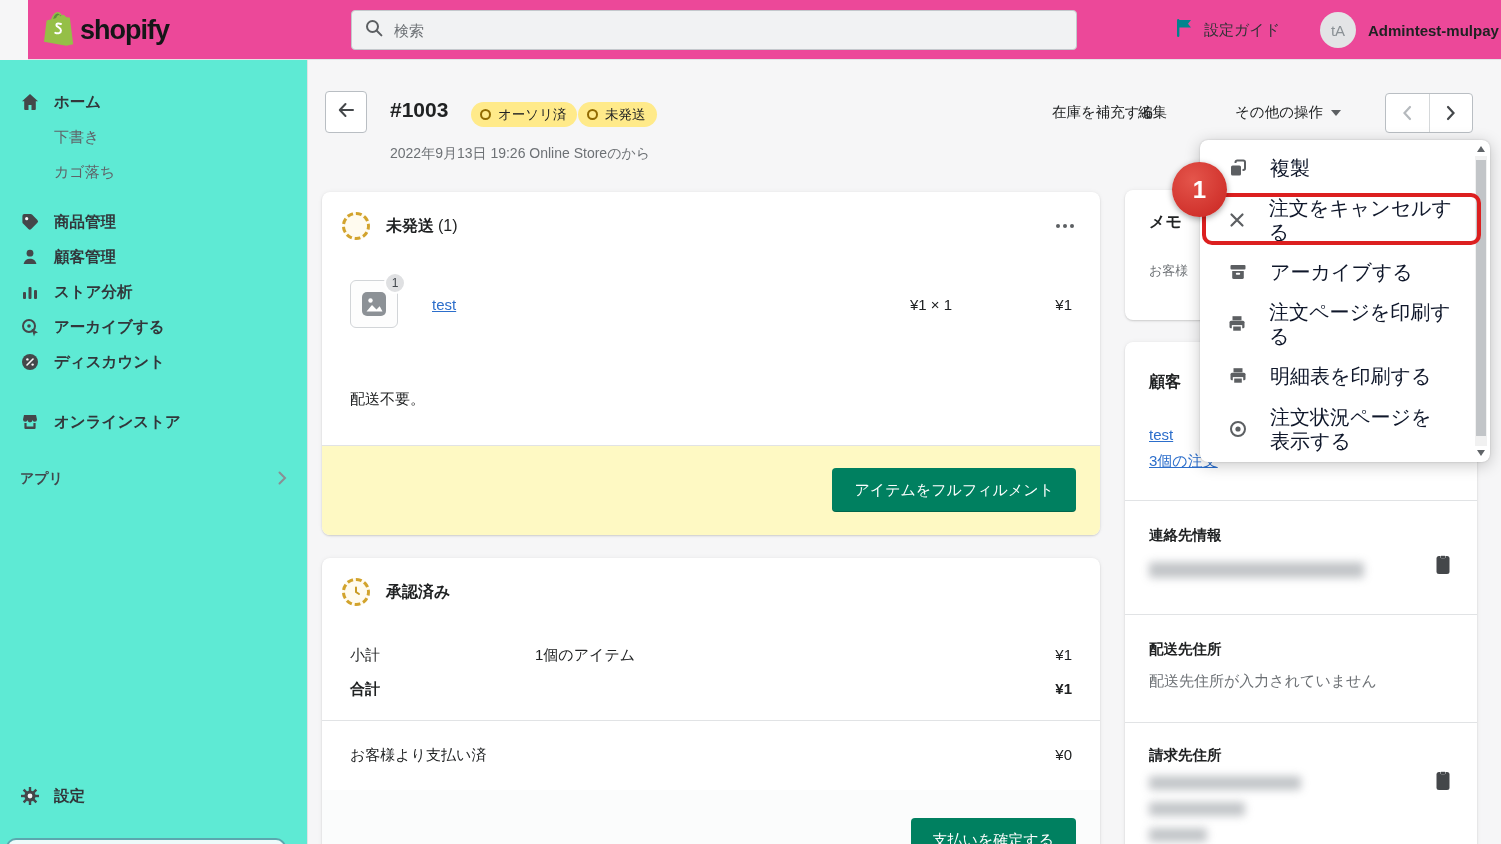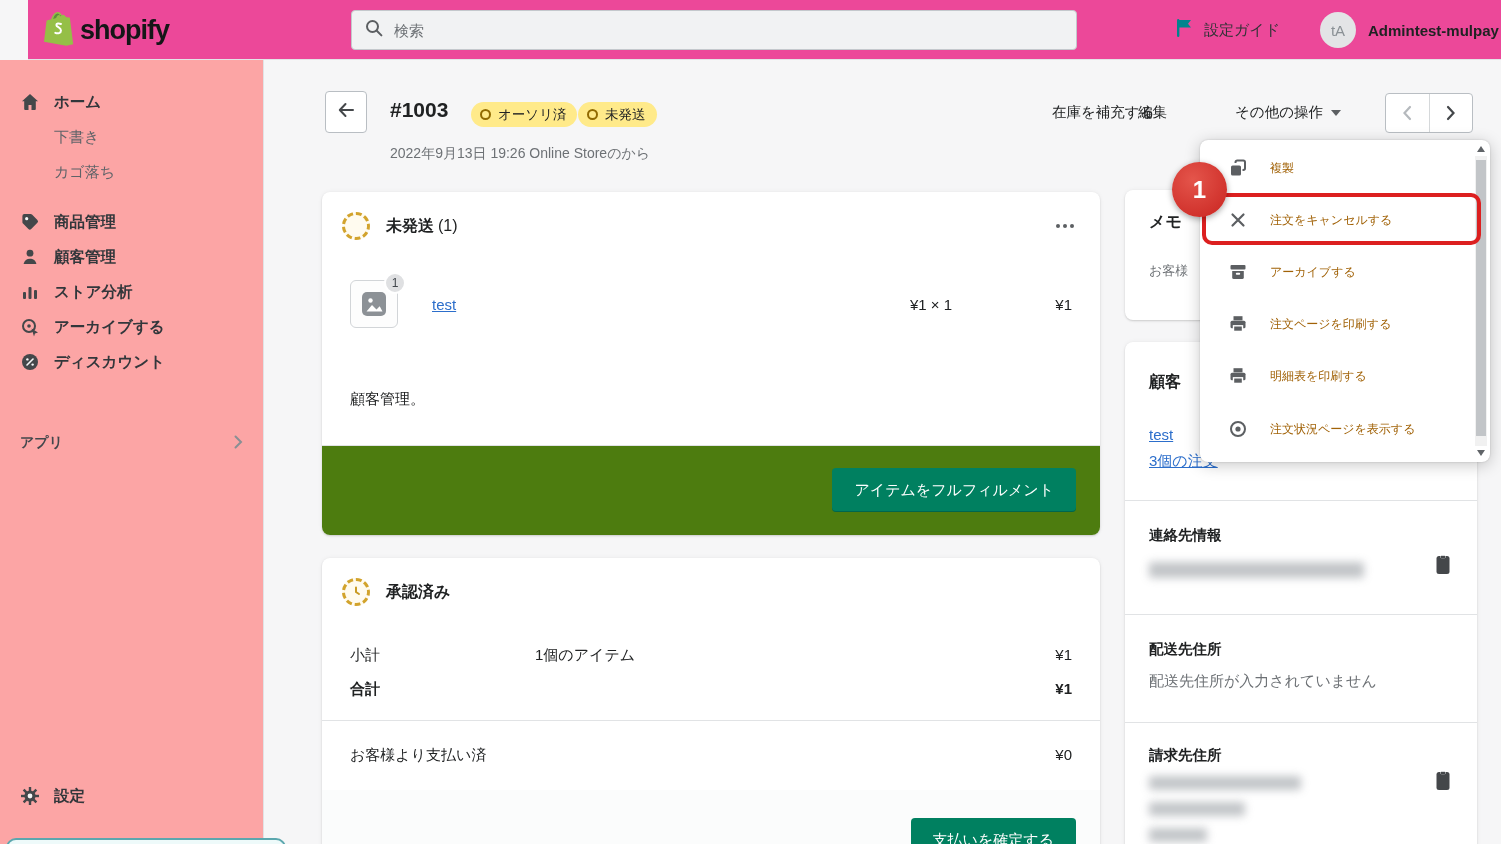--- a/index.html
+++ b/index.html
@@ -14,21 +14,21 @@
   .searchbox { position:absolute; left:323px; top:10px; width:726px; height:40px; background:#f1f2f3; border:1px solid #c4c8cc; border-radius:4px; display:flex; align-items:center; padding:0 12px; gap:10px; }
   .searchbox input { border:none; outline:none; background:transparent; font-size:15px; color:#202223; width:100%; font-family:inherit; }
   .searchbox input::placeholder { color:#6d7175; }
   .guide-btn { position:absolute; left:1146px; top:14px; display:flex; align-items:center; gap:10px; height:32px; cursor:pointer; }
   .guide-label { font-size:15px; color:#303336; }
   .account { position:absolute; left:1292px; top:12px; display:flex; align-items:center; gap:12px; cursor:pointer; }
   .avatar { width:36px; height:36px; border-radius:50%; background:#e3e4e6; color:#8a9095; font-size:15px; display:flex; align-items:center; justify-content:center; }
   .account-name { font-size:15px; font-weight:700; color:#202223; }
 
   
-  .sidebar { position:absolute; left:0; top:60px; width:264px; height:784px; background:#fca5a5; border-right:1px solid #e1e3e5; padding-top:24px; z-index:5; }
+  .sidebar { position:absolute; left:0; top:60px; width:308px; height:784px; background:#5eead4; border-right:1px solid #e1e3e5; padding-top:24px; z-index:5; }
   .nav-item { height:34px; margin:1px 8px; padding:0 12px; border-radius:6px; display:flex; align-items:center; gap:14px; font-size:15.5px; font-weight:600; color:#32373b; cursor:pointer; }
   .nav-item .ico { width:20px; height:20px; flex:0 0 20px; display:flex; align-items:center; justify-content:center; }
   .nav-item.selected { background:#f0f1f2; color:#007b5c; }
   .nav-item.selected .lbl { color:#007b5c; }
   .nav-sub { height:34px; margin:1px 8px; padding:0 12px 0 46px; display:flex; align-items:center; font-size:15px; font-weight:500; color:#5f6368; border-radius:6px; cursor:pointer; }
   .nav-gap14 { height:14px; } .nav-gap24 { height:24px; }
   .nav-badge { margin-left:auto; background:#e4e5e7; border-radius:10px; min-width:26px; height:21px; display:flex; align-items:center; justify-content:center; font-size:12.5px; font-weight:500; color:#202223; padding:0 8px; }
   .nav-section { height:30px; margin:0 8px; padding:0 12px; display:flex; align-items:center; font-size:14px; font-weight:700; color:#42474c; cursor:pointer; }
   .nav-section .chev { margin-left:auto; }
   .nav-settings { position:absolute; left:0; right:0; top:718px; }
@@ -59,21 +59,21 @@
 
   .fulfill-card { left:322px; top:192px; width:778px; height:343px; }
   .prod-row { position:absolute; left:28px; right:28px; top:88px; display:flex; align-items:center; }
   .thumb { position:relative; width:48px; height:48px; border:1px solid #d2d5d8; border-radius:6px; background:#fdfdfd; display:flex; align-items:center; justify-content:center; }
   .qty-badge { position:absolute; right:-9px; top:-9px; width:22px; height:22px; background:#dfe0e2; border:2px solid #fff; border-radius:50%; font-size:12px; color:#42474c; display:flex; align-items:center; justify-content:center; }
   .prod-name { margin-left:34px; font-size:15px; color:#2c6ecb; text-decoration:underline; cursor:pointer; }
   .prod-calc { margin-left:auto; width:150px; text-align:right; font-size:15px; }
   .prod-total { width:120px; text-align:right; font-size:15px; }
   .ship-note { position:absolute; left:28px; top:198px; font-size:15px; }
   .card-divider { position:absolute; left:0; right:0; height:1px; background:#e1e3e5; }
-  .fulfill-foot { position:absolute; left:0; right:0; top:254px; bottom:0; background:#4d7c0f; border-radius:0 0 8px 8px; }
+  .fulfill-foot { position:absolute; left:0; right:0; top:254px; bottom:0; background:#fef9c3; border-radius:0 0 8px 8px; }
   .btn-green { position:absolute; background:#008060; color:#fff; font-size:15px; font-weight:500; border:none; border-radius:4px; height:44px; padding:0 22px; cursor:pointer; font-family:inherit; box-shadow:inset 0 -1px 0 rgba(0,0,0,.2); }
 
   .pay-card { left:322px; top:558px; width:778px; height:300px; }
   .pay-row { position:absolute; left:28px; right:28px; display:flex; font-size:15px; }
   .pay-detail { position:absolute; left:185px; }
   .pay-amt { margin-left:auto; }
   .bold { font-weight:700; }
   .pay-foot { position:absolute; left:0; right:0; top:232px; bottom:0; background:#fbfcfc; }
 
   
@@ -84,21 +84,21 @@
   .link { font-size:15px; color:#2c6ecb; text-decoration:underline; cursor:pointer; position:absolute; left:24px; }
   .sub-head { position:absolute; left:24px; font-size:14.5px; font-weight:700; color:#202223; }
   .muted { position:absolute; left:24px; font-size:15px; color:#6d7175; }
   .blur-line { position:absolute; left:24px; background:#aeb2b6; border-radius:3px; filter:blur(4px); opacity:.75; }
   .clip-btn { position:absolute; right:24px; cursor:pointer; }
 
   
   .menu { position:absolute; left:1200px; top:140px; width:290px; height:322px; background:#fff; border-radius:8px; box-shadow:0 3px 16px rgba(0,0,0,.22),0 0 2px rgba(0,0,0,.18); z-index:10; }
   .menu-item { position:absolute; left:0; width:262px; padding-left:26px; display:flex; align-items:center; cursor:pointer; }
   .menu-item .mi-ico { width:24px; display:flex; justify-content:center; }
-  .menu-item .mi-lbl { margin-left:20px; font-size:12px; color:#a16207; line-height:24px; }
+  .menu-item .mi-lbl { margin-left:20px; font-size:20px; color:#0f172a; line-height:24px; }
   .mi-0 { top:4px;   height:48px; }
   .mi-1 { top:56px;  height:48px; }
   .mi-2 { top:108px; height:48px; }
   .mi-3 { top:160px; height:48px; }
   .mi-4 { top:212px; height:48px; }
   .mi-5 { top:258px; height:62px; }
   .mi-5 .mi-lbl { width:180px; }
   .menu-scroll { position:absolute; right:1px; top:2px; bottom:2px; width:16px; }
   .menu-track { position:absolute; left:2px; top:14px; bottom:14px; width:12px; background:#f1f1f1; }
   .menu-thumb { position:absolute; left:3px; top:18px; width:10px; height:276px; background:#c2c5c8; cursor:pointer; }
@@ -222,20 +222,29 @@
           <circle cx="7.4" cy="7.4" r="1.2" fill="#f6f6f7"></circle>
           <circle cx="12.6" cy="12.6" r="1.2" fill="#f6f6f7"></circle>
         </svg>
       </span>
       <span class="lbl">ディスカウント</span>
     </div>
 
     <div class="nav-gap24"></div>
 
 
+    <div class="nav-item">
+      <span class="ico">
+        <svg width="20" height="20" viewBox="0 0 20 20">
+          <path d="M3 7.5 4 3h12l1 4.5a2.3 2.3 0 0 1-2.3 2.3A2.3 2.3 0 0 1 12.4 8a2.4 2.4 0 0 1-4.8 0 2.3 2.3 0 0 1-2.3 1.8A2.3 2.3 0 0 1 3 7.5z" fill="#44474a"></path>
+          <path d="M4.4 11v5a1 1 0 0 0 1 1h9.2a1 1 0 0 0 1-1v-5h-2.2v3.6H6.6V11z" fill="#44474a"></path>
+        </svg>
+      </span>
+      <span class="lbl">オンラインストア</span>
+    </div>
 
     <div class="nav-gap24"></div>
 
     <div class="nav-section">
       <span>アプリ</span>
       <span class="chev">
         <svg width="9" height="14" viewBox="0 0 9 14">
             <path d="M1.5 1.5 7 7l-5.5 5.5" fill="none" stroke="#898f94" stroke-width="2" stroke-linecap="round"></path>
           </svg>
       </span>
@@ -328,21 +337,21 @@
           <circle cx="8.5" cy="8.5" r="2.2" fill="#fff"></circle>
           <path d="M4.5 19.5 10 13l4.5 4.5 3.2-3.2 2.8 5.2z" fill="#fff"></path>
         </svg>
         <span class="qty-badge">1</span>
       </span>
       <span class="prod-name">test</span>
       <span class="prod-calc">¥1 × 1</span>
       <span class="prod-total">¥1</span>
     </div>
 
-    <div class="ship-note">顧客管理。</div>
+    <div class="ship-note">配送不要。</div>
     <div class="card-divider" style="top:253px"></div>
     <div class="fulfill-foot">
       <button class="btn-green" style="right:24px; top:22px">アイテムをフルフィルメント</button>
     </div>
   </div>
 
   <div class="card pay-card">
     <div class="card-head">
       <span class="status-ring">
         <svg width="16" height="16" viewBox="0 0 16 16">

